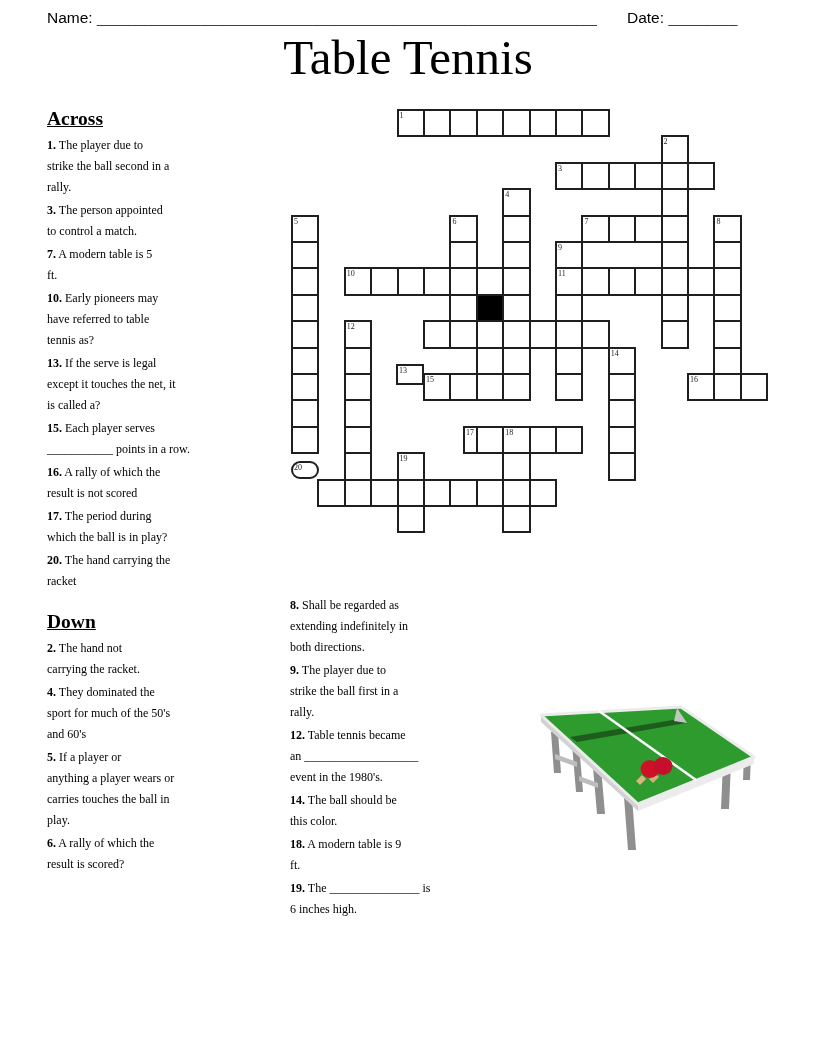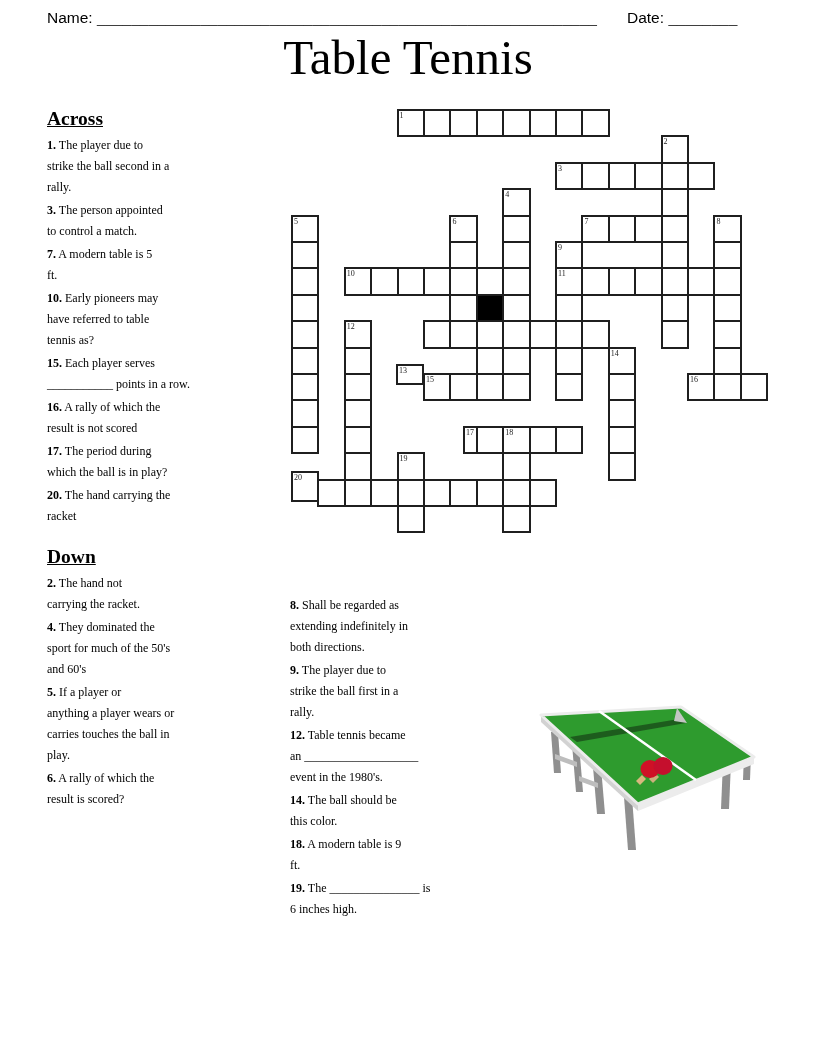--- a/index.html
+++ b/index.html
@@ -138,21 +138,21 @@
     <div class="cell" style="left: 739.8px; top: 373px; width: 28.4px; height: 28.4px;"></div>
     <div class="cell" style="left: 463px; top: 425.8px; width: 28.4px; height: 28.4px;">
       <span class="cellnum">17</span>
     </div>
     <div class="cell" style="left: 475.8px; top: 425.8px; width: 28.4px; height: 28.4px;"></div>
     <div class="cell" style="left: 502.2px; top: 425.8px; width: 28.4px; height: 28.4px;">
       <span class="cellnum">18</span>
     </div>
     <div class="cell" style="left: 528.6px; top: 425.8px; width: 28.4px; height: 28.4px;"></div>
     <div class="cell" style="left: 555px; top: 425.8px; width: 28.4px; height: 28.4px;"></div>
-    <div class="cell" style="left: 291px; top: 471px; width: 28.4px; height: 31px;">
+    <div class="cell" style="left: 291px; top: 461px; width: 28.4px; height: 18px; border-radius: 14px;">
       <span class="cellnum">20</span>
     </div>
     <div class="cell" style="left: 317.4px; top: 478.6px; width: 28.4px; height: 28.4px;"></div>
     <div class="cell" style="left: 343.8px; top: 478.6px; width: 28.4px; height: 28.4px;"></div>
     <div class="cell" style="left: 370.2px; top: 478.6px; width: 28.4px; height: 28.4px;"></div>
     <div class="cell" style="left: 396.6px; top: 478.6px; width: 28.4px; height: 28.4px;"></div>
     <div class="cell" style="left: 423px; top: 478.6px; width: 28.4px; height: 28.4px;"></div>
     <div class="cell" style="left: 449.4px; top: 478.6px; width: 28.4px; height: 28.4px;"></div>
     <div class="cell" style="left: 475.8px; top: 478.6px; width: 28.4px; height: 28.4px;"></div>
     <div class="cell" style="left: 502.2px; top: 478.6px; width: 28.4px; height: 28.4px;"></div>
@@ -231,20 +231,23 @@
       <p class="clue"><span class="cnum">1.</span> <span class="ctext">The player due to
 strike the ball second in a
 rally.</span></p>
       <p class="clue"><span class="cnum">3.</span> <span class="ctext">The person appointed
 to control a match.</span></p>
       <p class="clue"><span class="cnum">7.</span> <span class="ctext">A modern table is 5
 ft.</span></p>
       <p class="clue"><span class="cnum">10.</span> <span class="ctext">Early pioneers may
 have referred to table
 tennis as?</span></p>
+      <p class="clue"><span class="cnum">13.</span> <span class="ctext">If the serve is legal
+except it touches the net, it
+is called a?</span></p>
       <p class="clue"><span class="cnum">15.</span> <span class="ctext">Each player serves
 ___________ points in a row.</span></p>
       <p class="clue"><span class="cnum">16.</span> <span class="ctext">A rally of which the
 result is not scored</span></p>
       <p class="clue"><span class="cnum">17.</span> <span class="ctext">The period during
 which the ball is in play?</span></p>
       <p class="clue"><span class="cnum">20.</span> <span class="ctext">The hand carrying the
 racket</span></p>
     </div>
   <div class="clue-heading down-h">Down</div>

